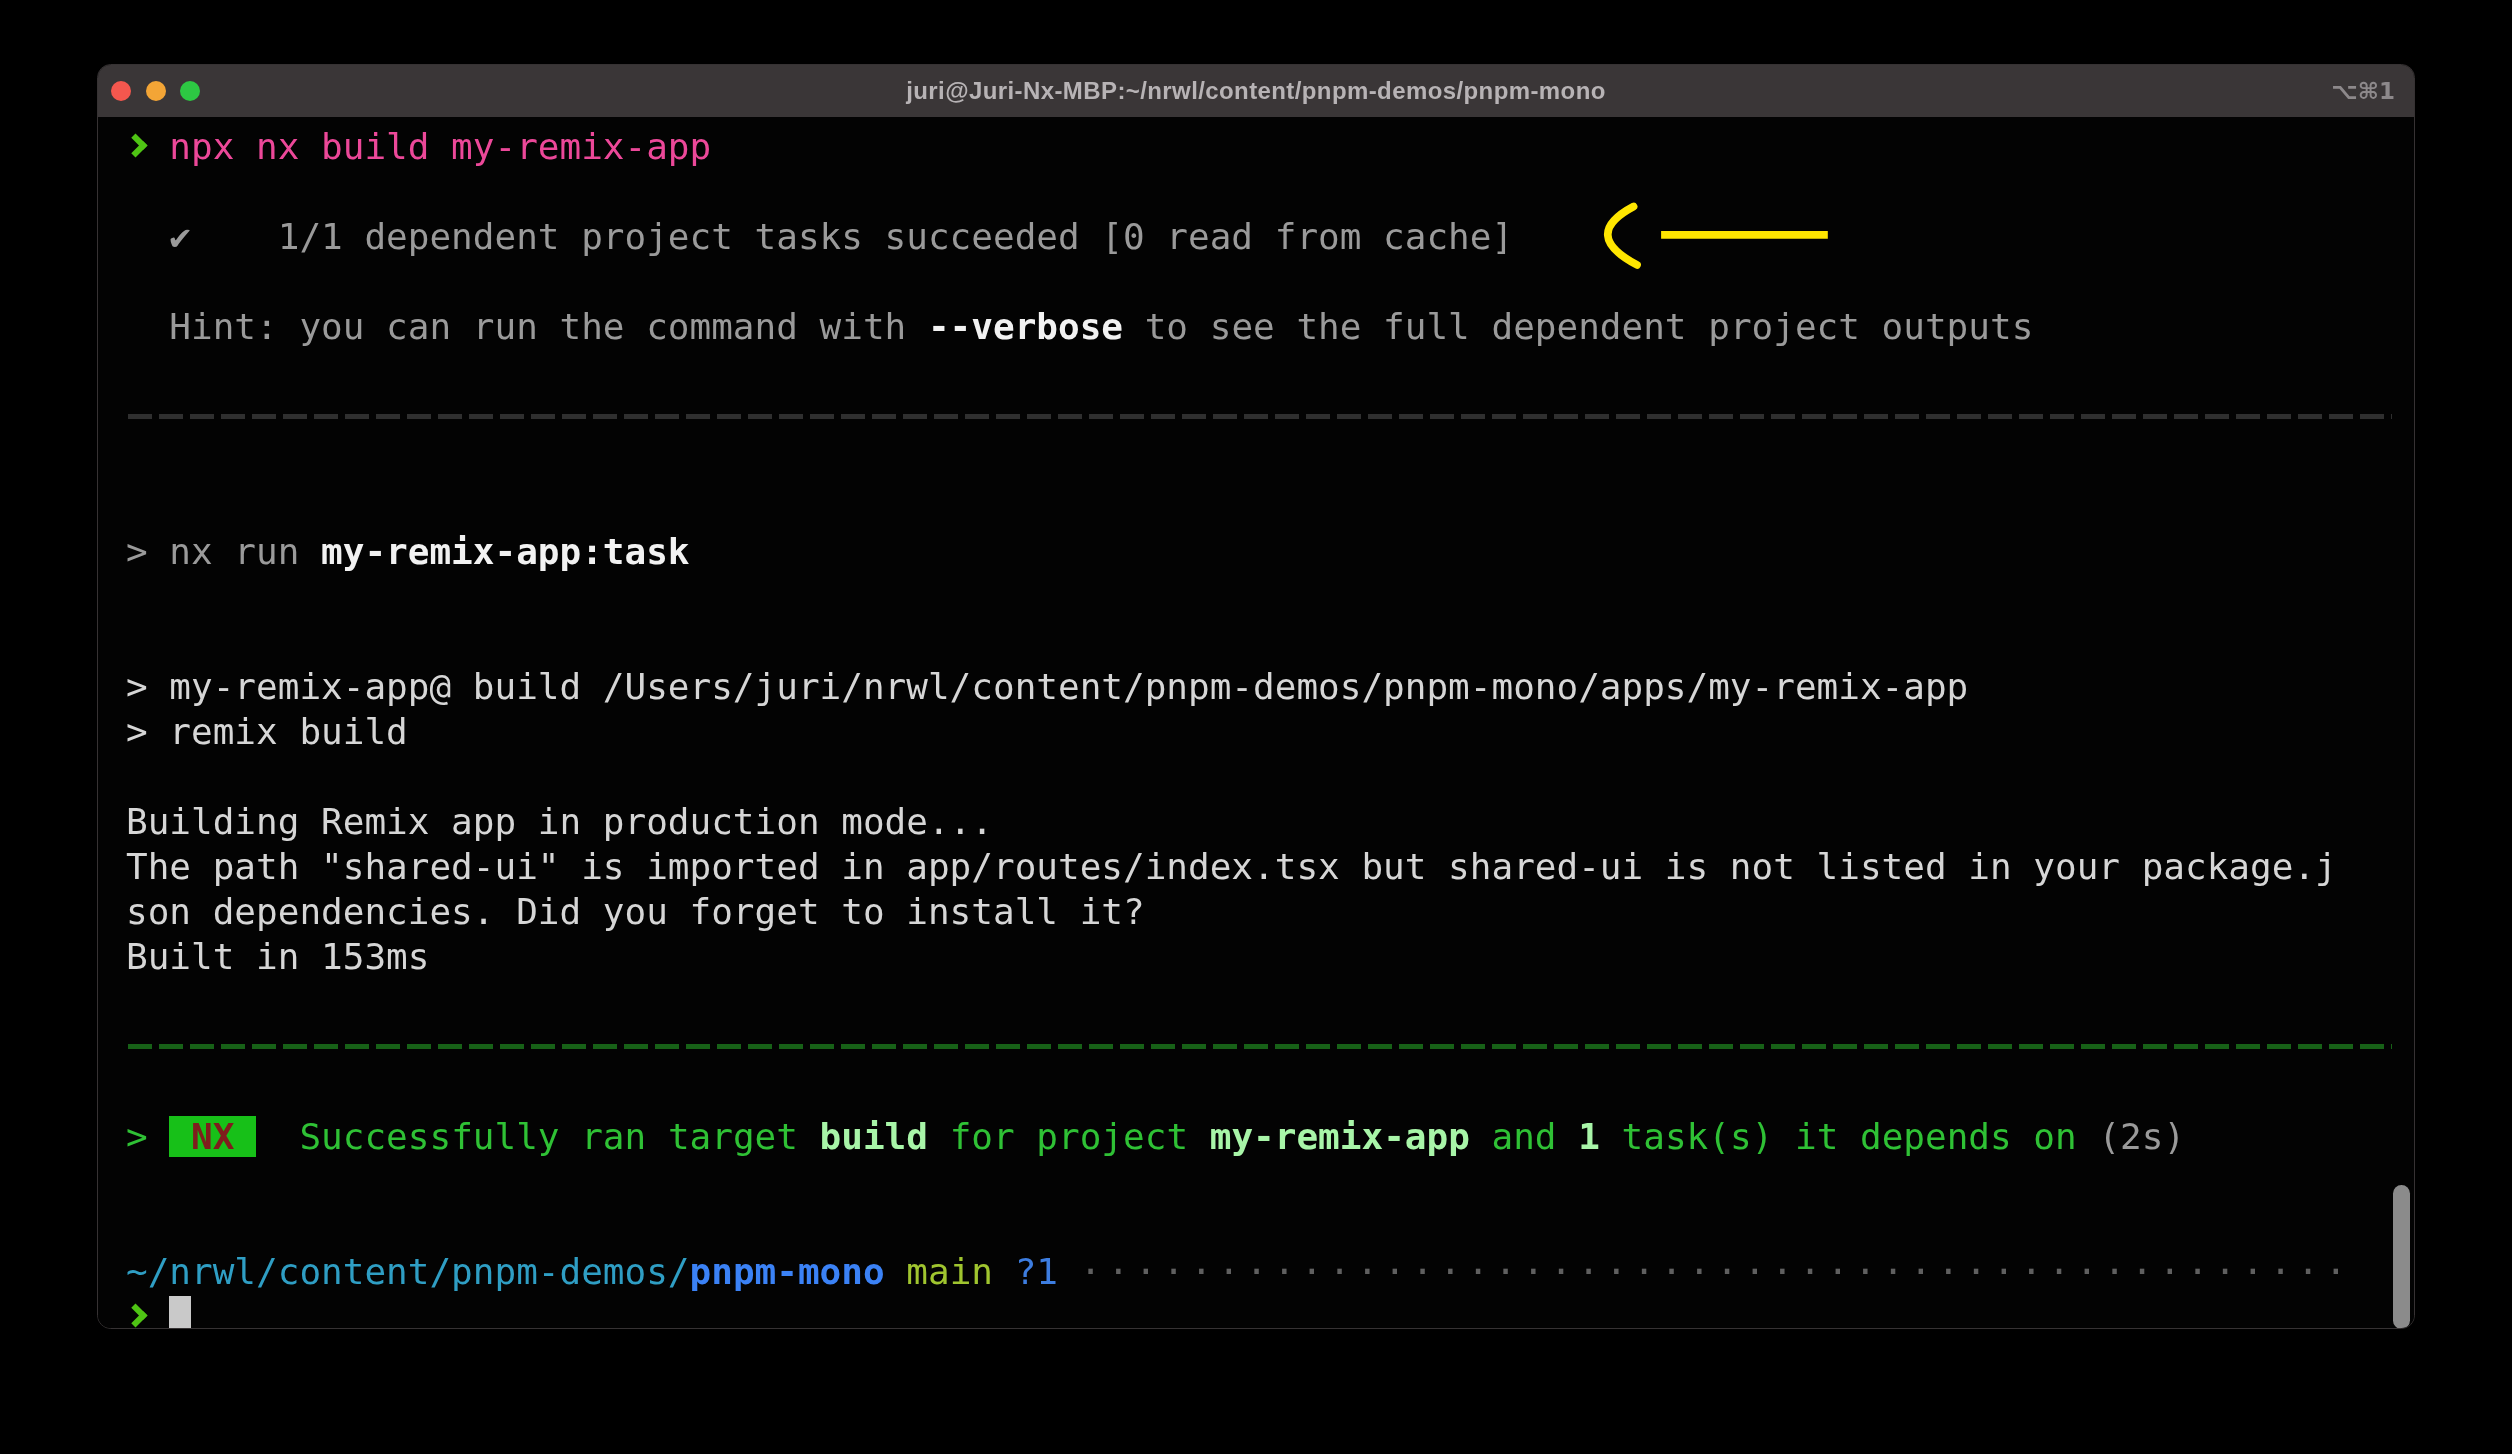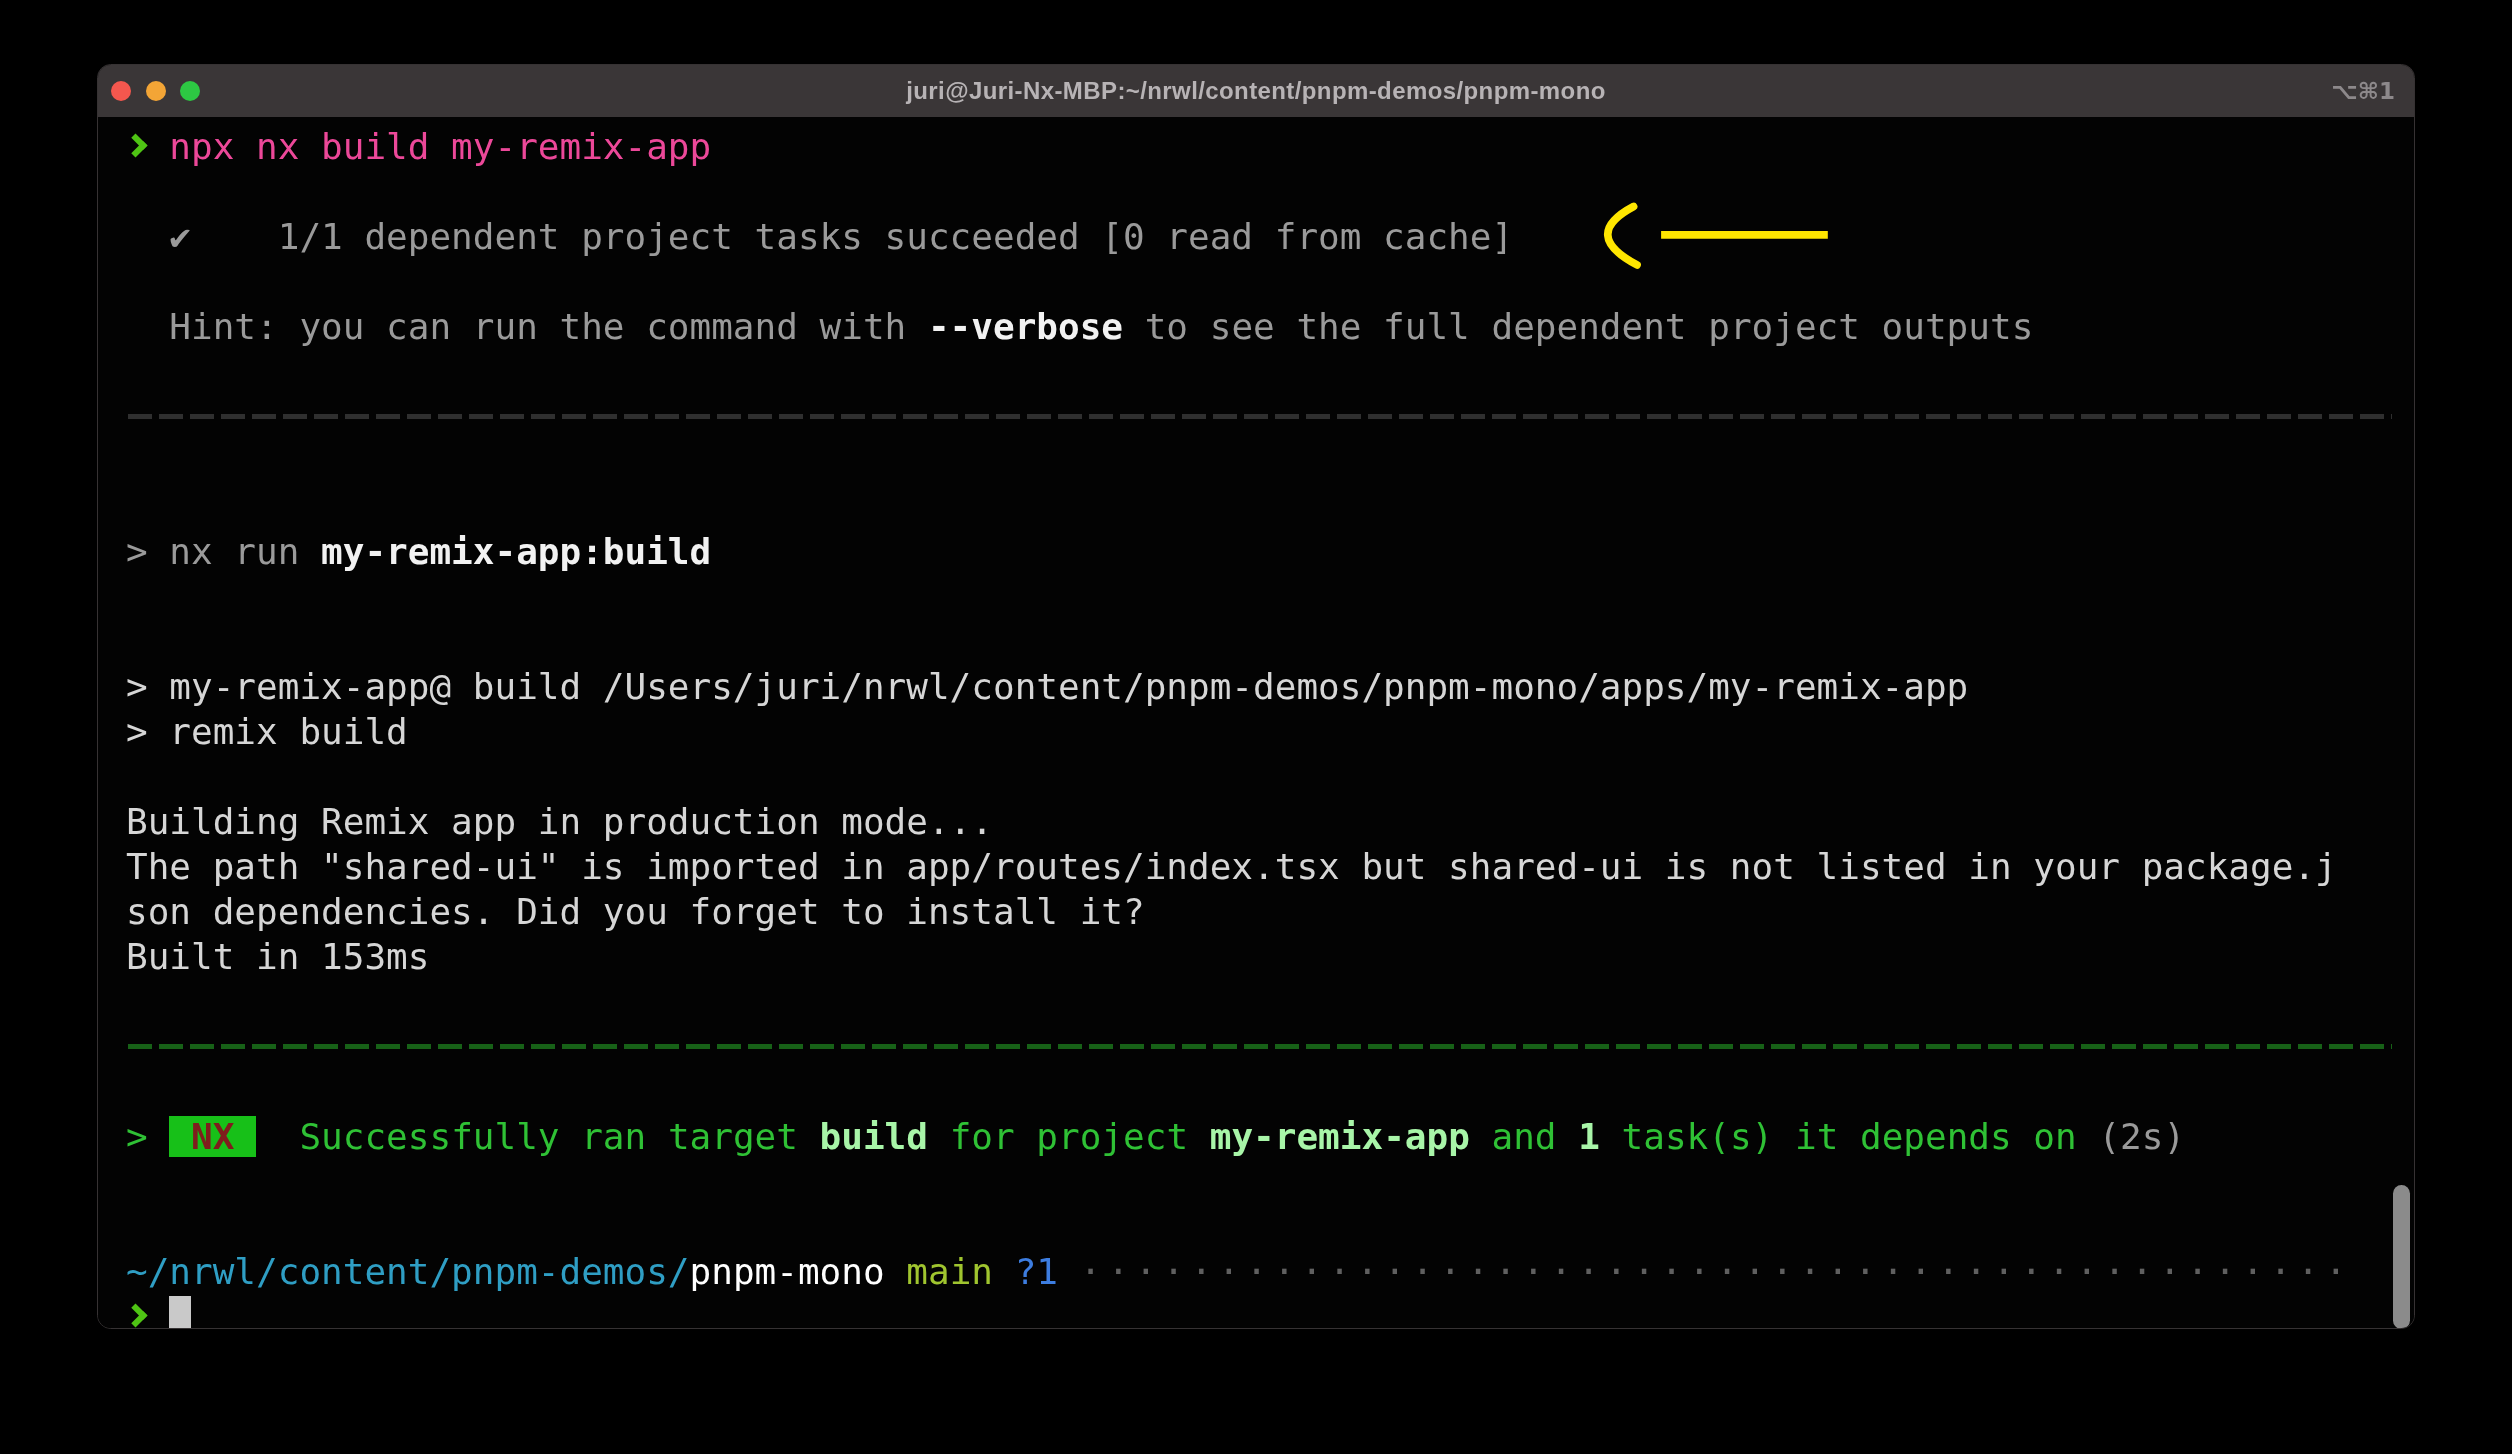--- a/index.html
+++ b/index.html
@@ -27,21 +27,21 @@
   .seg-out{color:#d6d6d6;text-align:center;}
   .seg-dim{color:#9a9a9a;}
   .seg-bright{color:#f2f2f2;font-weight:bold;}
   .seg-prompt{position:relative;color:transparent;}
   .seg-prompt::before{content:"";position:absolute;left:0.9px;top:11px;width:11px;height:11px;
                       border-top:6px solid #4fc414;border-right:6px solid #4fc414;transform:rotate(45deg);}
   .seg-badge{background:#17c018;color:#7f1d1d;font-weight:bold;}
   .seg-green{color:#2fc135;}
   .seg-greenb{color:#a8f5a8;font-weight:bold;}
   .seg-teal{color:#2f9ec4;}
-  .seg-tealb{color:#ffffff;font-weight:normal;}
+  .seg-tealb{color:#3b82f6;font-weight:bold;}
   .seg-lime{color:#a0c52f;}
   .seg-blue{color:#3d7de0;}
   .seg-dots{color:#606060;letter-spacing:6px;}
   .seg-cursor{background:#c9c9c9;}
 
   .sep{position:relative;}
   .sep::after{content:"";position:absolute;left:1.7px;right:12px;top:20.6px;height:4.3px;}
   .sep-gray::after{background:repeating-linear-gradient(90deg,#2f2f2f 0 24px,transparent 24px 31px);}
   .sep-green::after{background:repeating-linear-gradient(90deg,#176117 0 24px,transparent 24px 31px);}
 
@@ -72,21 +72,21 @@
       <div>
           <div class="term-line"><span class="seg-prompt">❯</span><span class="seg-white"> npx nx build my-remix-app</span></div>
           <div class="term-line">&nbsp;</div>
           <div class="term-line"><span class="seg-dim">  ✔    1/1 dependent project tasks succeeded [0 read from cache]</span></div>
           <div class="term-line">&nbsp;</div>
           <div class="term-line"><span class="seg-dim">  Hint: you can run the command with </span><span class="seg-bright">--verbose</span><span class="seg-dim"> to see the full dependent project outputs</span></div>
           <div class="term-line">&nbsp;</div>
           <div class="term-line sep sep-gray">&nbsp;</div>
           <div class="term-line">&nbsp;</div>
           <div class="term-line">&nbsp;</div>
-          <div class="term-line"><span class="seg-dim">&gt; nx run </span><span class="seg-bright">my-remix-app:build</span></div>
+          <div class="term-line"><span class="seg-dim">&gt; nx run </span><span class="seg-bright">my-remix-app:task</span></div>
           <div class="term-line">&nbsp;</div>
           <div class="term-line">&nbsp;</div>
           <div class="term-line"><span class="seg-out">&gt; my-remix-app@ build /Users/juri/nrwl/content/pnpm-demos/pnpm-mono/apps/my-remix-app</span></div>
           <div class="term-line"><span class="seg-out">&gt; remix build</span></div>
           <div class="term-line">&nbsp;</div>
           <div class="term-line"><span class="seg-out">Building Remix app in production mode...</span></div>
           <div class="term-line"><span class="seg-out">The path "shared-ui" is imported in app/routes/index.tsx but shared-ui is not listed in your package.j</span></div>
           <div class="term-line"><span class="seg-out">son dependencies. Did you forget to install it?</span></div>
           <div class="term-line"><span class="seg-out">Built in 153ms</span></div>
           <div class="term-line">&nbsp;</div>

